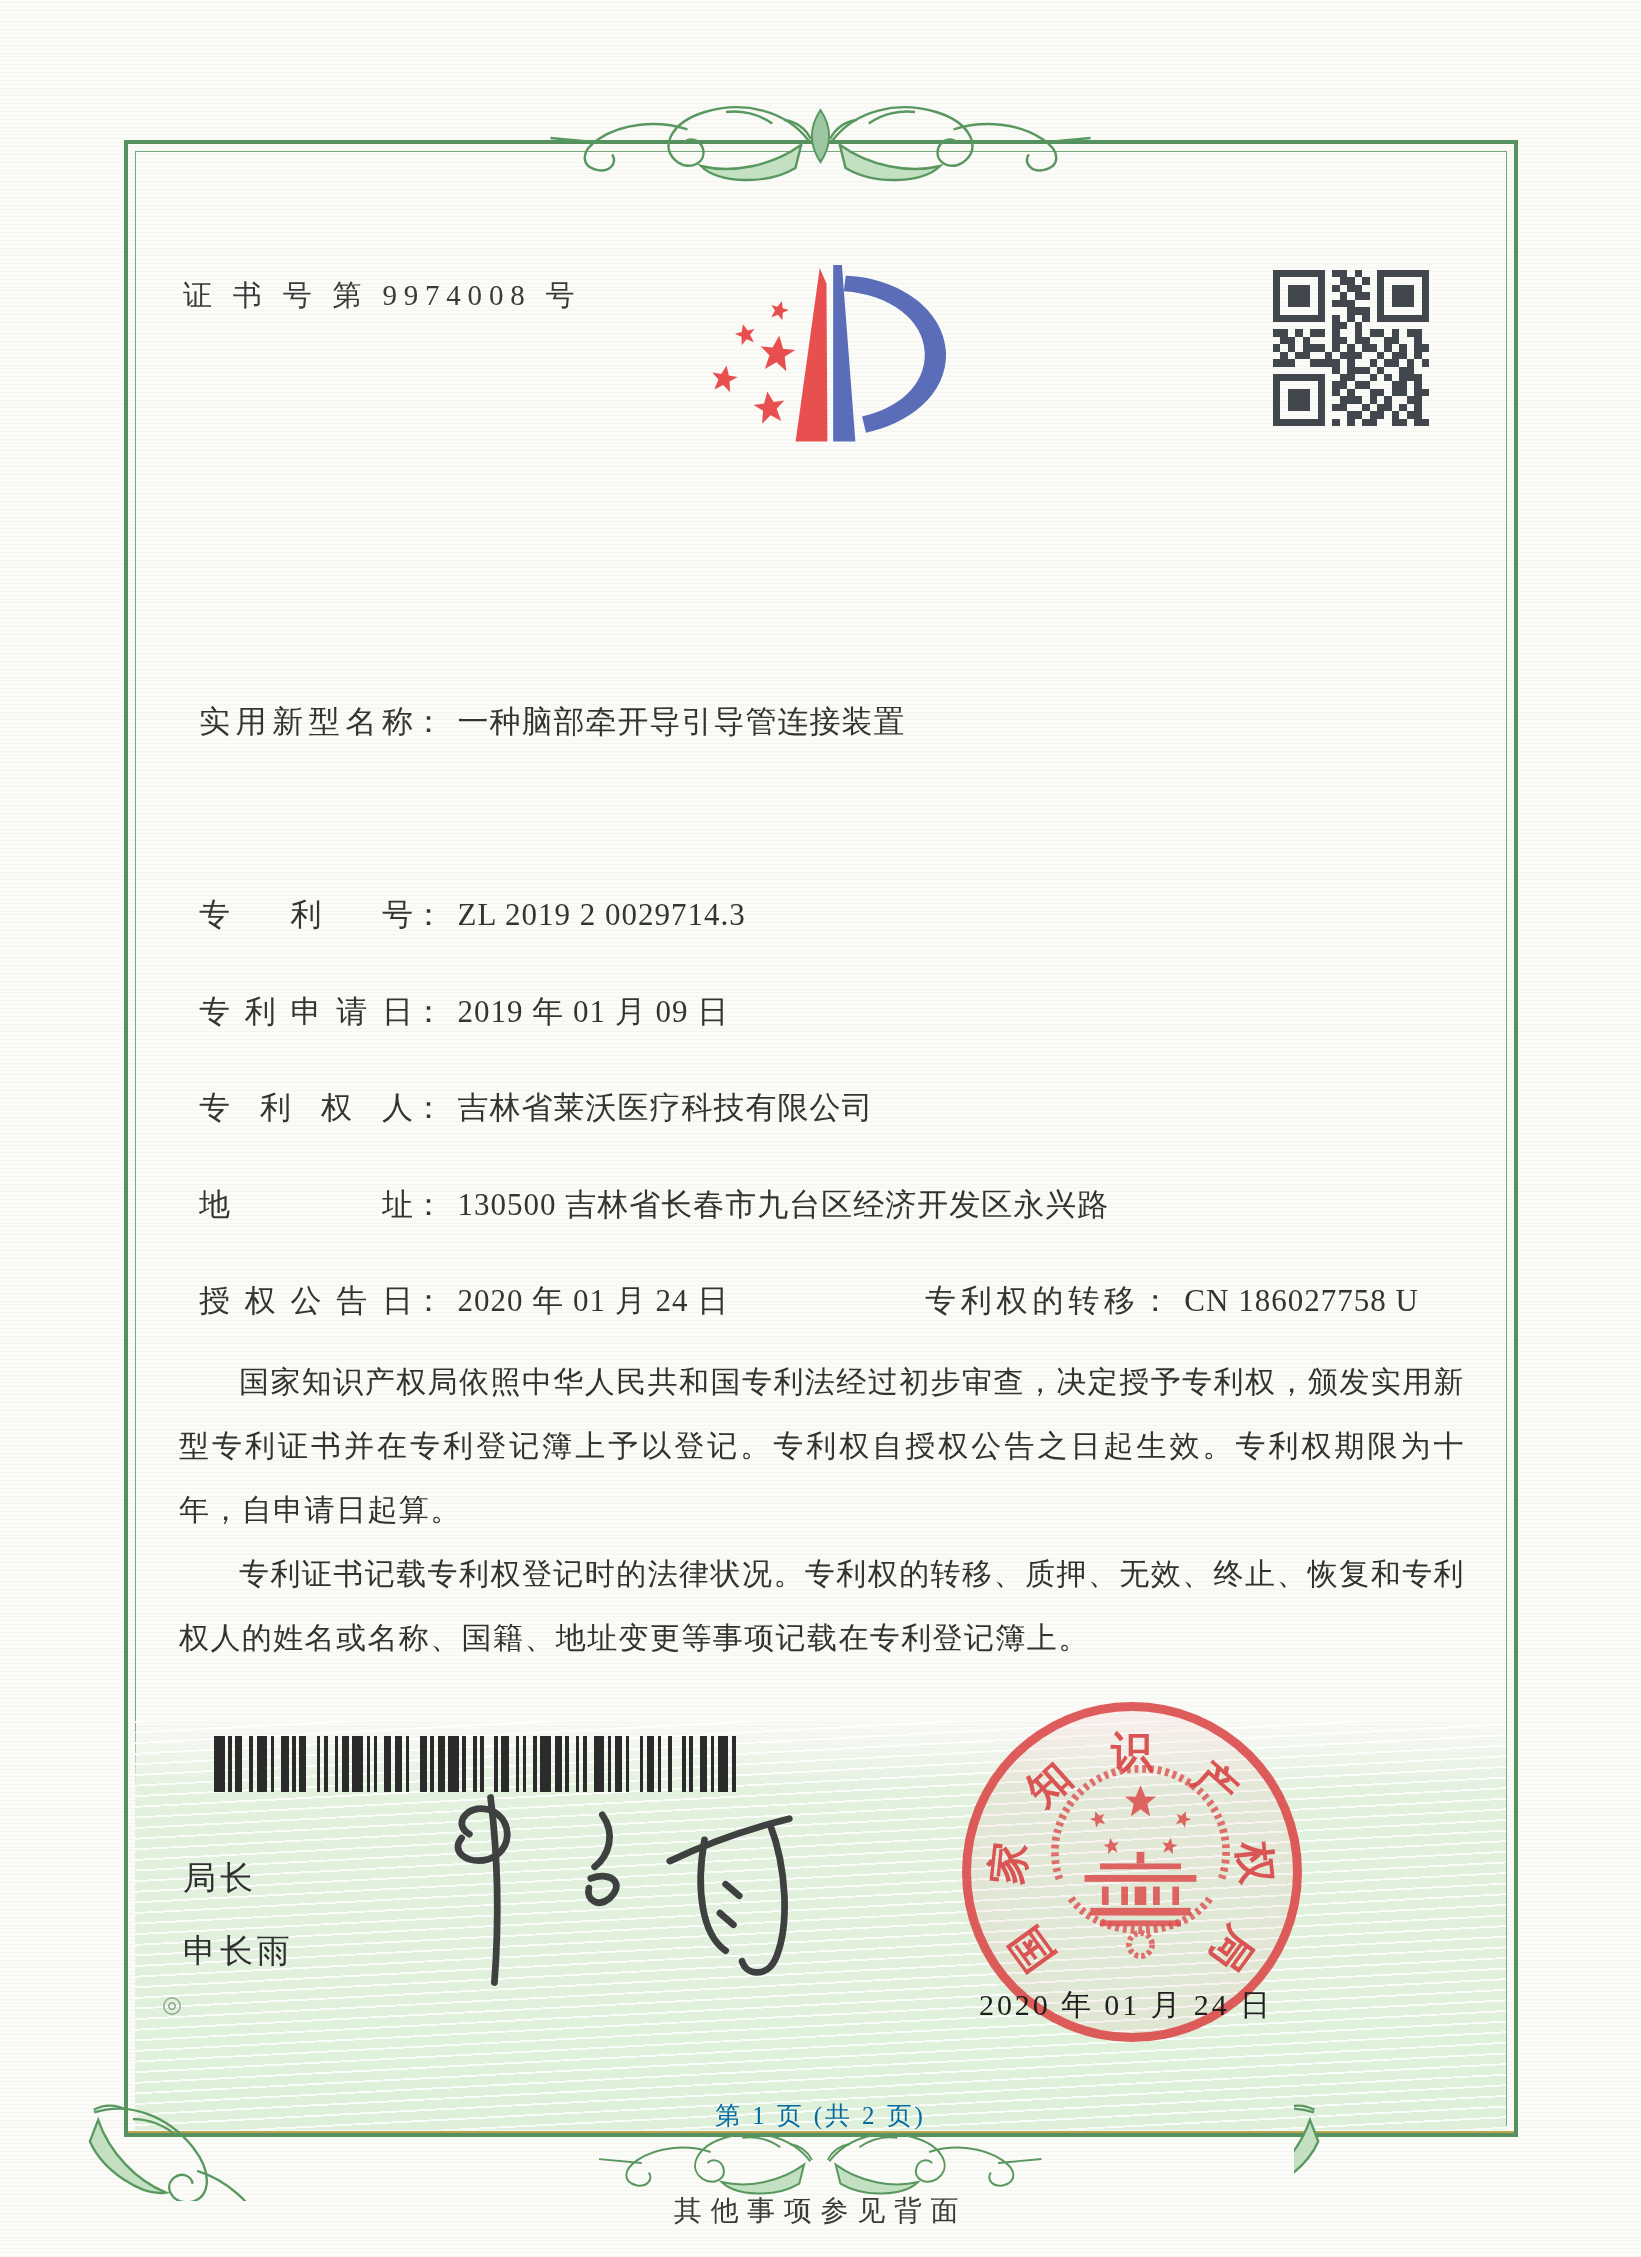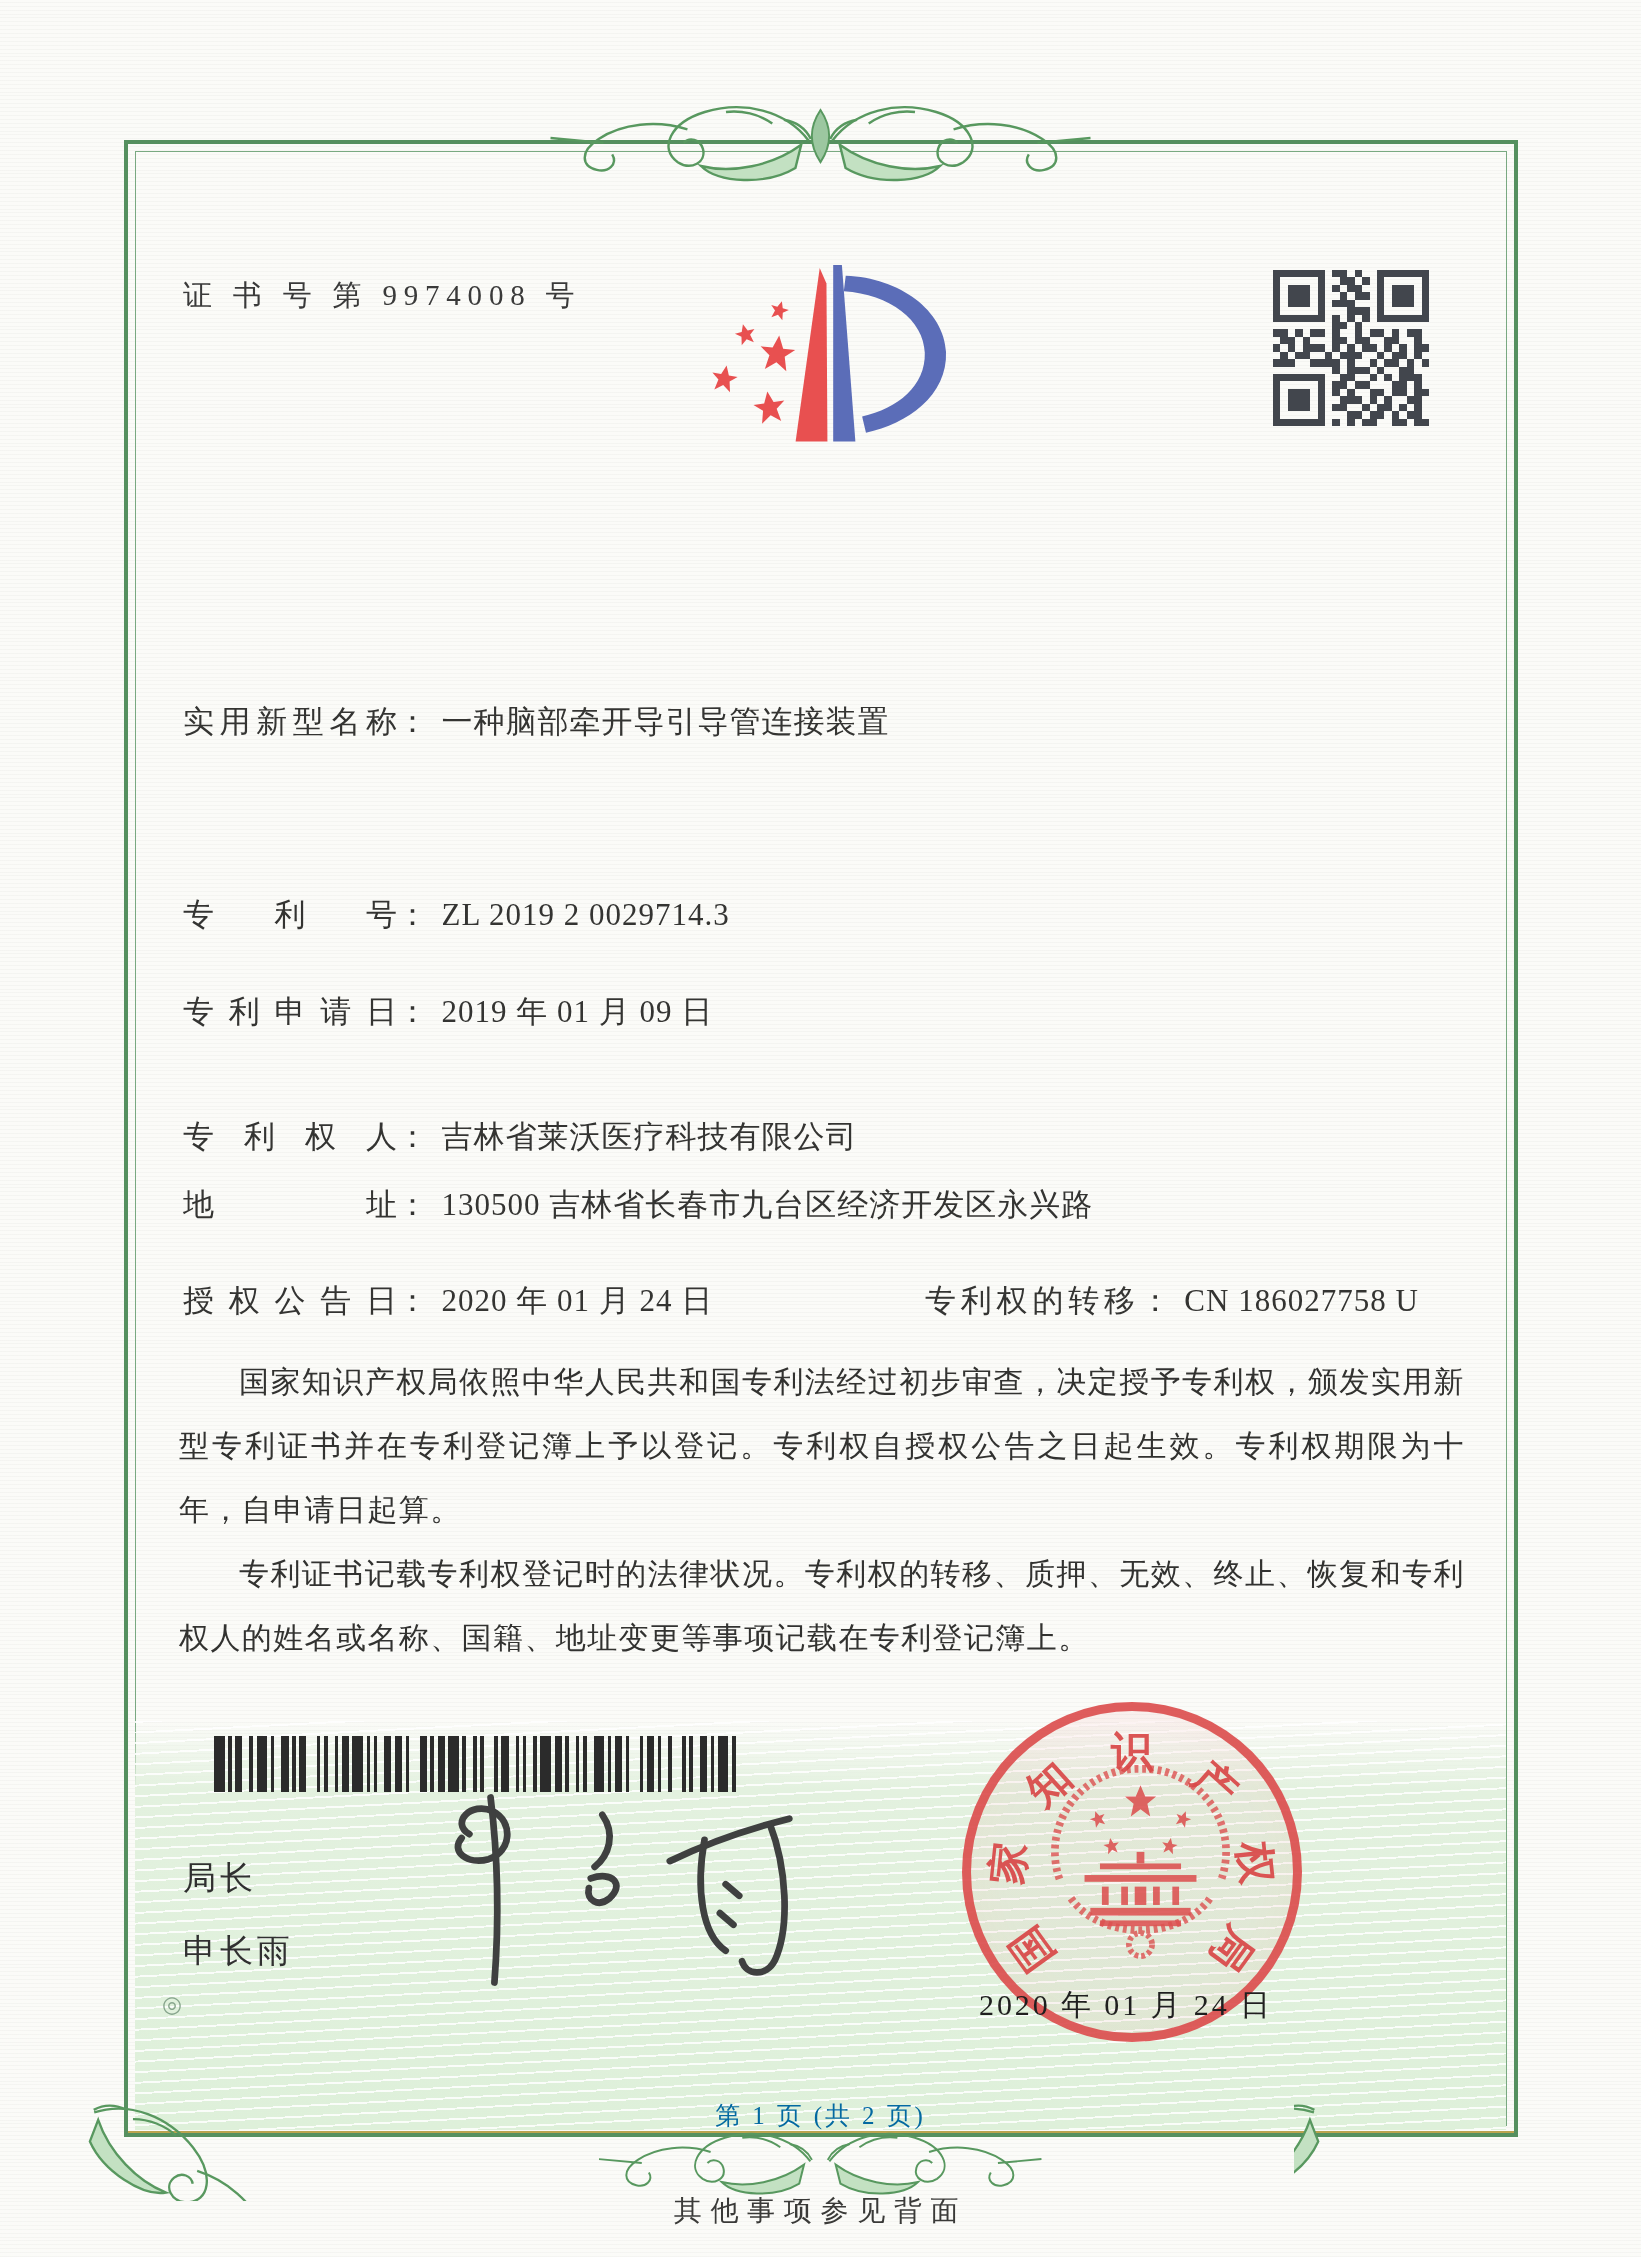--- a/index.html
+++ b/index.html
@@ -21,21 +21,21 @@
   .certno{left:183px;top:276px;font-size:29px;letter-spacing:6.8px;color:#3a3a3a;z-index:2;}
   .logo{left:676px;top:241px;z-index:2;}
   .qr{left:1273px;top:270px;width:156px;height:156px;display:grid;
       grid-template-columns:repeat(21,1fr);grid-template-rows:repeat(21,1fr);z-index:2;}
   .qr div{background:transparent;}
   .qr div.on{background:#42464d;}
   .title{left:0;right:0;top:502px;text-align:center;font-size:73px;font-weight:700;
          letter-spacing:13.5px;color:#2c2c2e;z-index:2;}
   
   .frow{left:183px;top:0;width:1284px;font-size:31px;color:#343432;z-index:2;white-space:nowrap;}
-  .flabel{display:inline-block;width:214px;text-align:justify;text-align-last:justify;vertical-align:bottom;}
+  .flabel{display:inline-block;width:214px;text-align:justify;text-align-last:justify;vertical-align:bottom;margin-left:16px;}
   .colon{display:inline-block;margin-right:13.5px;}
   .fvalue{letter-spacing:1px;}
   .grant-right{position:absolute;left:742px;top:0;white-space:nowrap;}
   .grant-right .glabel{letter-spacing:4.8px;}
   
   .body-text{left:179px;top:1350px;width:1286px;font-size:30px;line-height:64px;color:#323230;
              letter-spacing:1.4px;z-index:2;text-align:justify;}
   .body-text p{margin:0;text-indent:2em;}
   
   .barcode{left:214px;top:1736px;width:529px;height:56px;display:flex;z-index:2;}
@@ -573,21 +573,21 @@
 
   <div class="abs frow" style="top:701px;">
     <span class="flabel">实用新型名称</span><span class="colon">：</span><span class="fvalue">一种脑部牵开导引导管连接装置</span>
   </div>
   <div class="abs frow" style="top:894px;">
     <span class="flabel">专利号</span><span class="colon">：</span><span class="fvalue">ZL 2019 2 0029714.3</span>
   </div>
   <div class="abs frow" style="top:991px;">
     <span class="flabel">专利申请日</span><span class="colon">：</span><span class="fvalue">2019 年 01 月 09 日</span>
   </div>
-  <div class="abs frow" style="top:1116px;">
+  <div class="abs frow" style="top:1087px;">
     <span class="flabel">专利权人</span><span class="colon">：</span><span class="fvalue">吉林省莱沃医疗科技有限公司</span>
   </div>
   <div class="abs frow" style="top:1184px;">
     <span class="flabel">地址</span><span class="colon">：</span><span class="fvalue">130500 吉林省长春市九台区经济开发区永兴路</span>
   </div>
   <div class="abs frow" style="top:1280px;">
     <span class="flabel">授权公告日</span><span class="colon">：</span><span class="fvalue">2020 年 01 月 24 日</span>
     <span class="grant-right">
       <span class="glabel">专利权的转移</span><span class="colon">：</span><span class="fvalue">CN 186027758 U</span>
     </span>

